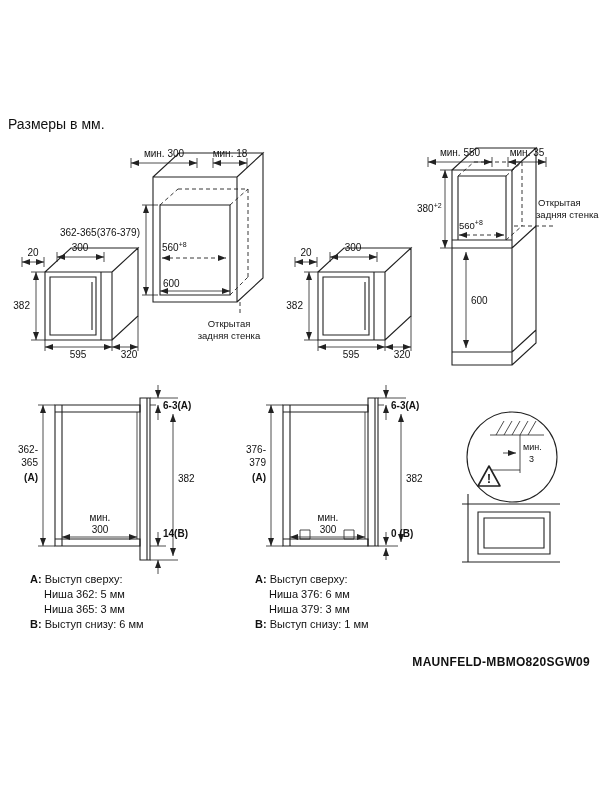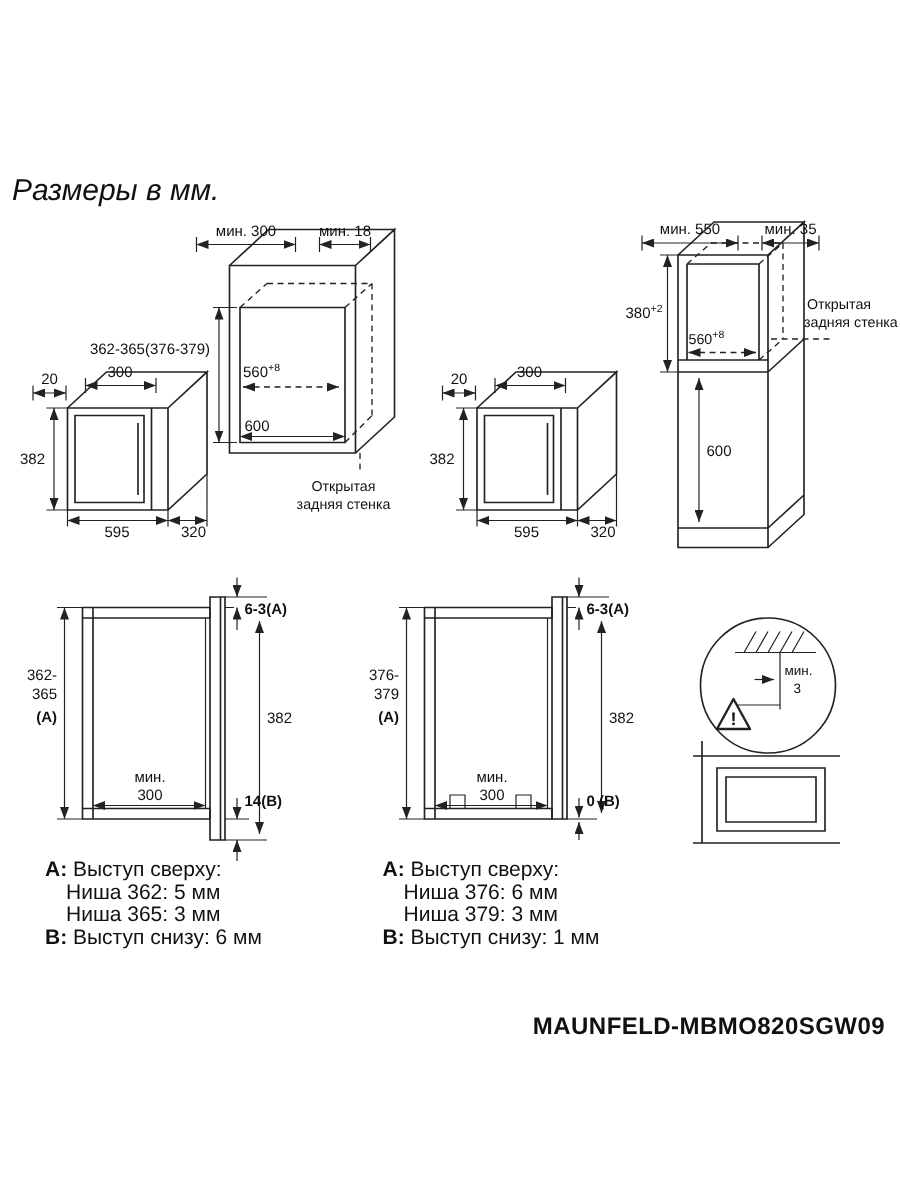--- a/index.html
+++ b/index.html
@@ -1,22 +1,22 @@
 <!DOCTYPE html>
 <html><head>
 <meta charset="utf-8">
 <style>
   * { margin:0; padding:0; box-sizing:border-box; }
   html,body { width:600px; height:800px; }
   body { background:#fff; position:relative; overflow:hidden;
          font-family:"Liberation Sans","DejaVu Sans",sans-serif; color:#111; }
   .abs { position:absolute; }
-  #title { left:8px; top:116px; font-size:20px;font-style:italic; }
-  #model { right:10px; top:676px; font-size:16px; font-weight:bold; letter-spacing:.3px; }
-  .notes { top:572px; font-size:14px; line-height:15px; }
+  #title { left:8px; top:116px; font-size:14px; }
+  #model { right:10px; top:655px; font-size:12px; font-weight:bold; letter-spacing:.3px; }
+  .notes { top:572px; font-size:11px; line-height:15px; }
   #notes-left { left:30px; }
   #notes-right { left:255px; }
   .notes .ind { padding-left:14px; }
   .notes b { font-weight:bold; }
   svg { position:absolute; left:0; top:0; }
   svg text { font-family:"Liberation Sans","DejaVu Sans",sans-serif; fill:#111; font-size:10px; }
   .t9 { font-size:9px; }
   .t95 { font-size:9.5px; }
   .b { font-weight:bold; }
   .mid { text-anchor:middle; }

